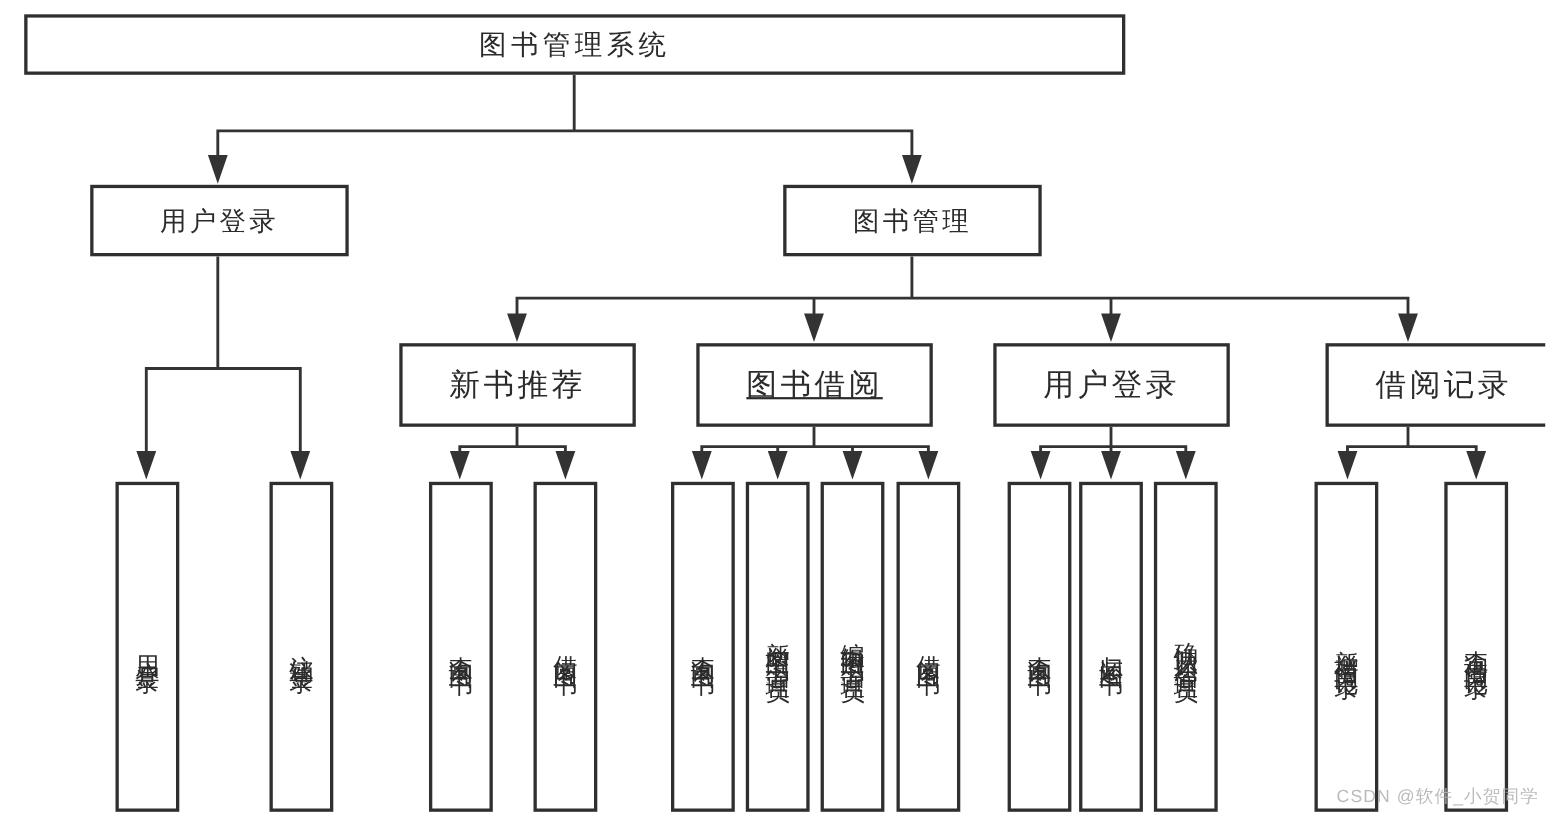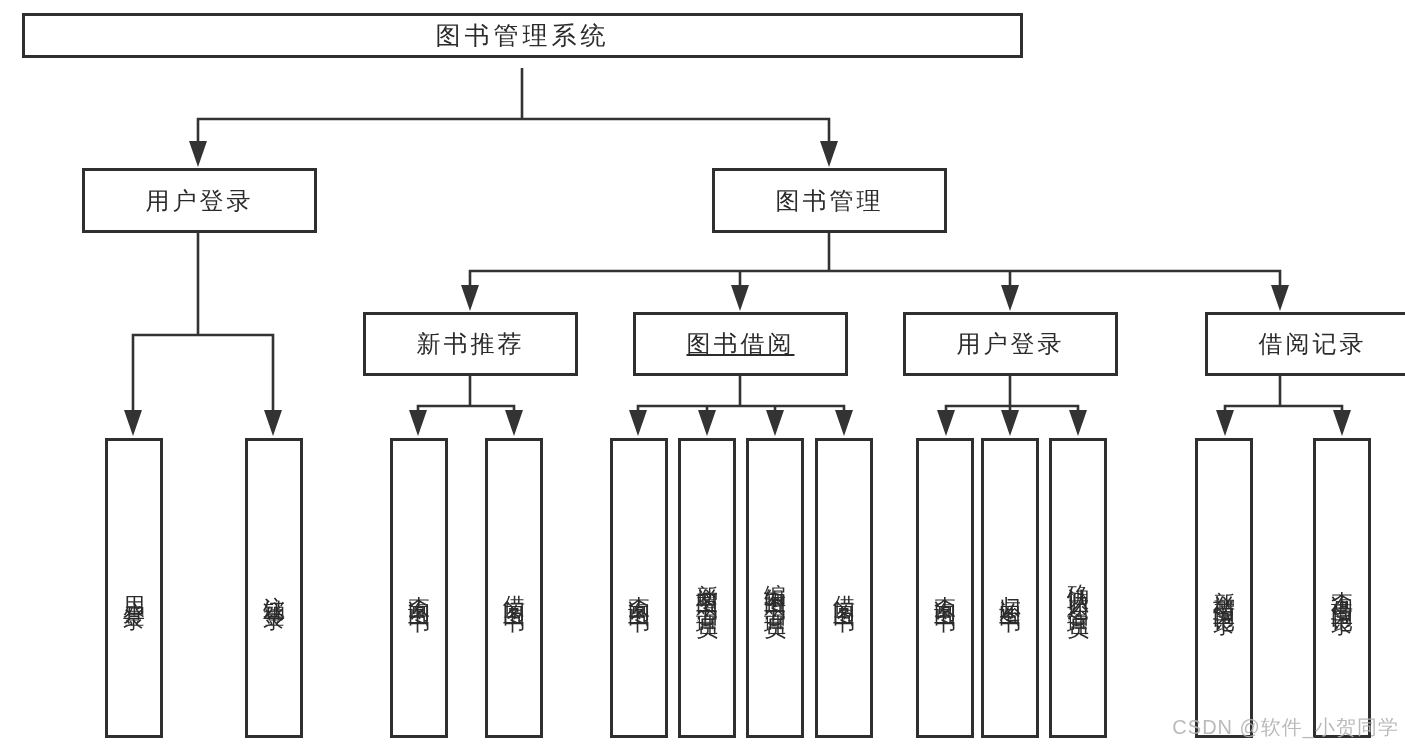--- a/index.html
+++ b/index.html
@@ -32,25 +32,25 @@
   .box {
     position: absolute;
     background: #ffffff;
     border: 3px solid var(--border);
     display: flex;
     align-items: center;
     justify-content: center;
     color: var(--text);
     text-align: center;
   }
-  .root-box  { left: 22px;  top: 13px;  width: 1001px; height: 45px; font-size: 25px; letter-spacing: 4px; }
+  .root-box  { left: 22px;  top: 13px;  width: 1001px; height: 55px; font-size: 25px; letter-spacing: 4px; }
   .l2-box    { top: 168px; width: 235px; height: 65px; font-size: 24px; letter-spacing: 3px; }
   .l2-a { left: 82px; }
   .l2-b { left: 712px; }
-  .l3-box    { top: 312px; width: 215px; height: 64px; font-size: 24px; letter-spacing: 3px; }
+  .l3-box    { top: 312px; width: 215px; height: 76px; font-size: 28px; letter-spacing: 3px; }
   .l3-a { left: 363px; }
   .l3-b { left: 633px; text-decoration: underline; }
   .l3-c { left: 903px; }
   .l3-d { left: 1186px; margin-left: 19px; }
   .leaf {
     top: 438px; width: 58px; height: 300px;
     font-size: 22px;
   }
   .vtext {
     writing-mode: vertical-rl;
@@ -68,21 +68,21 @@
   .lf-8  { left: 815px; }
   .lf-9  { left: 916px; }
   .lf-10 { left: 981px; }
   .lf-11 { left: 1049px; }
   .lf-12 { left: 1195px; }
   .lf-13 { left: 1313px; }
   .watermark {
     position: absolute;
     right: 6px;
     top: 714px;
-    font-size: 20px;
+    font-size: 16px;
     color: var(--watermark);
     opacity: 0.9;
     z-index: 10;
     letter-spacing: 1px;
     white-space: nowrap;
   }
 </style>
 </head>
 <body>
 

